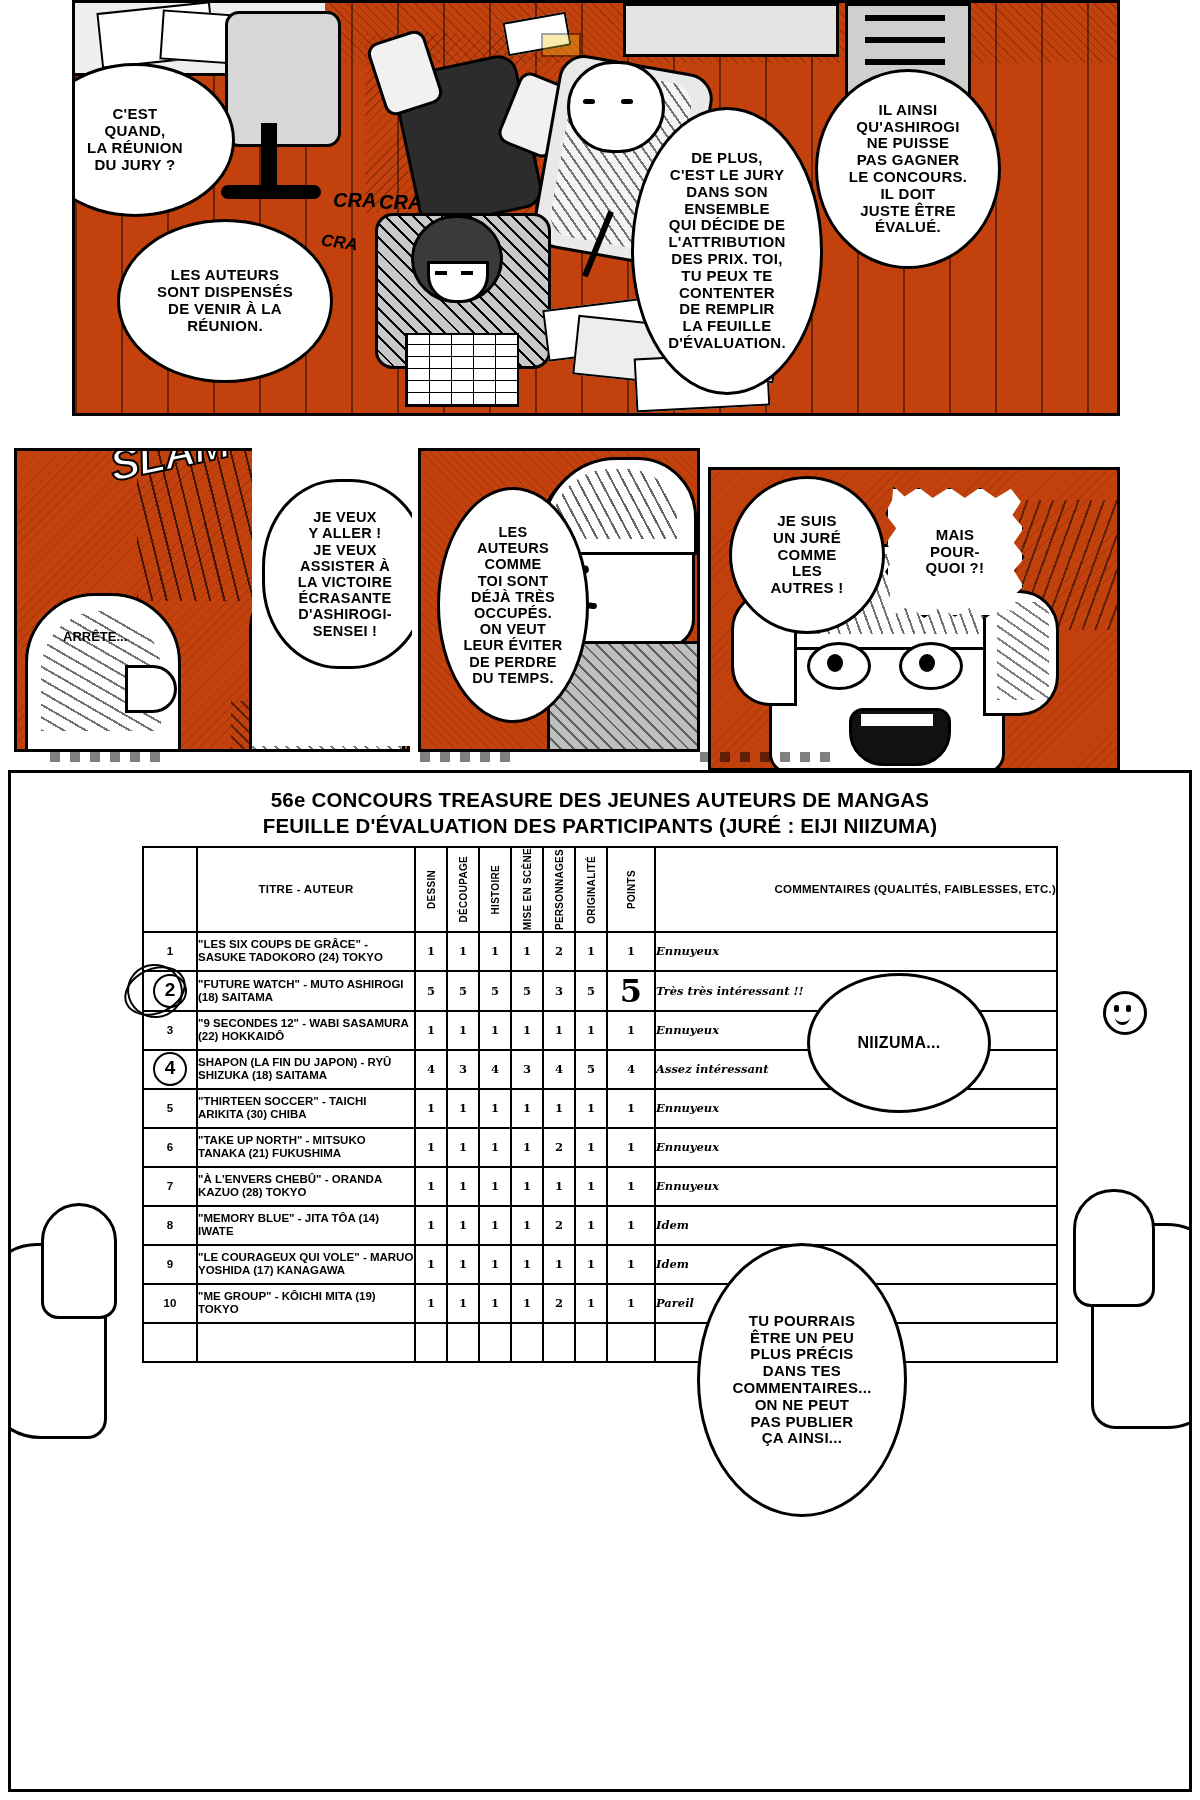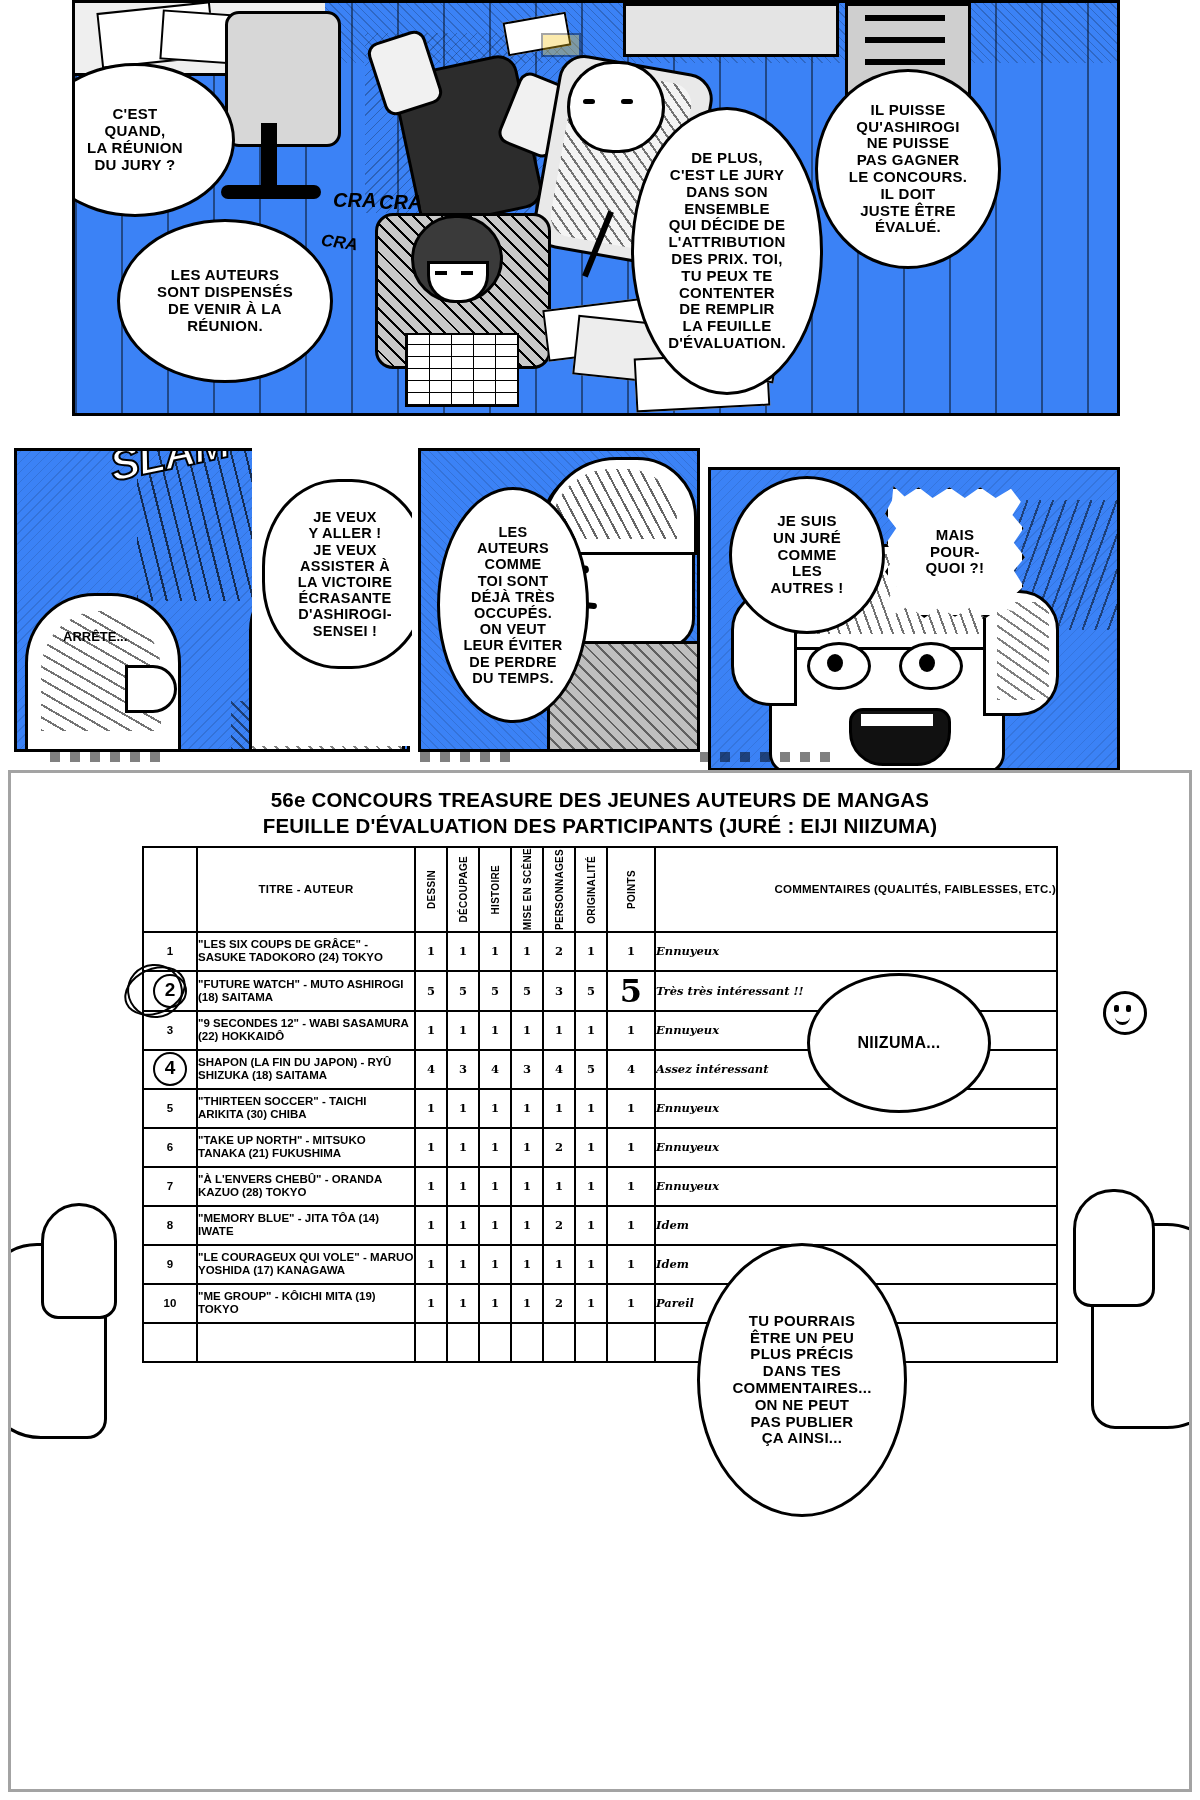--- a/index.html
+++ b/index.html
@@ -8,21 +8,21 @@
     background:#ffffff;
     font-family:"Liberation Sans", sans-serif;
     position:relative;
     overflow:hidden;
     color:#000;
   }
   .page{position:relative;width:1200px;height:1800px;}
 
   
   .panel{position:absolute;border:3px solid #000;background:#fff;overflow:hidden;}
-  .panel-art{position:absolute;inset:0;background:#3b82f6;}
+  .panel-art{position:absolute;inset:0;background:#c2410c;}
 
   
   .hatch{
     position:absolute;
     background-image:repeating-linear-gradient(45deg,#000 0 1px,transparent 1px 6px);
     opacity:.35;
   }
   .hatch2{
     position:absolute;
     background-image:repeating-linear-gradient(-45deg,#000 0 1px,transparent 1px 7px);
@@ -59,21 +59,21 @@
       8% 32%,0% 21%,5% 11%);
     border:none;
     background:#fff;
     box-shadow:0 0 0 3px #000 inset;
   }
 
   
   .sheet{
     position:absolute;
     left:8px;top:1288px;width:1184px;height:504px;
-    border:3px solid #a3a3a3;
+    border:3px solid #000000;
     background:#fff;
     box-sizing:border-box;
     overflow:hidden;
   }
   .sheet-title{
     text-align:center;
     font-weight:700;
     font-size:20.5px;
     letter-spacing:.2px;
     margin:14px 28px 2px 28px;
@@ -252,21 +252,21 @@
         <span>TU PEUX TE</span>
         <span>CONTENTER</span>
         <span>DE REMPLIR</span>
         <span>LA FEUILLE</span>
         <span>D'ÉVALUATION.</span>
       </div>
     </div>
 
     <div class="bubble" style="left:740px;top:66px;width:186px;height:200px;">
       <div class="bub-txt">
-        <span>IL PUISSE</span>
+        <span>IL AINSI</span>
         <span>QU'ASHIROGI</span>
         <span>NE PUISSE</span>
         <span>PAS GAGNER</span>
         <span>LE CONCOURS.</span>
         <span>IL DOIT</span>
         <span>JUSTE ÊTRE</span>
         <span>ÉVALUÉ.</span>
       </div>
     </div>
   </div>

